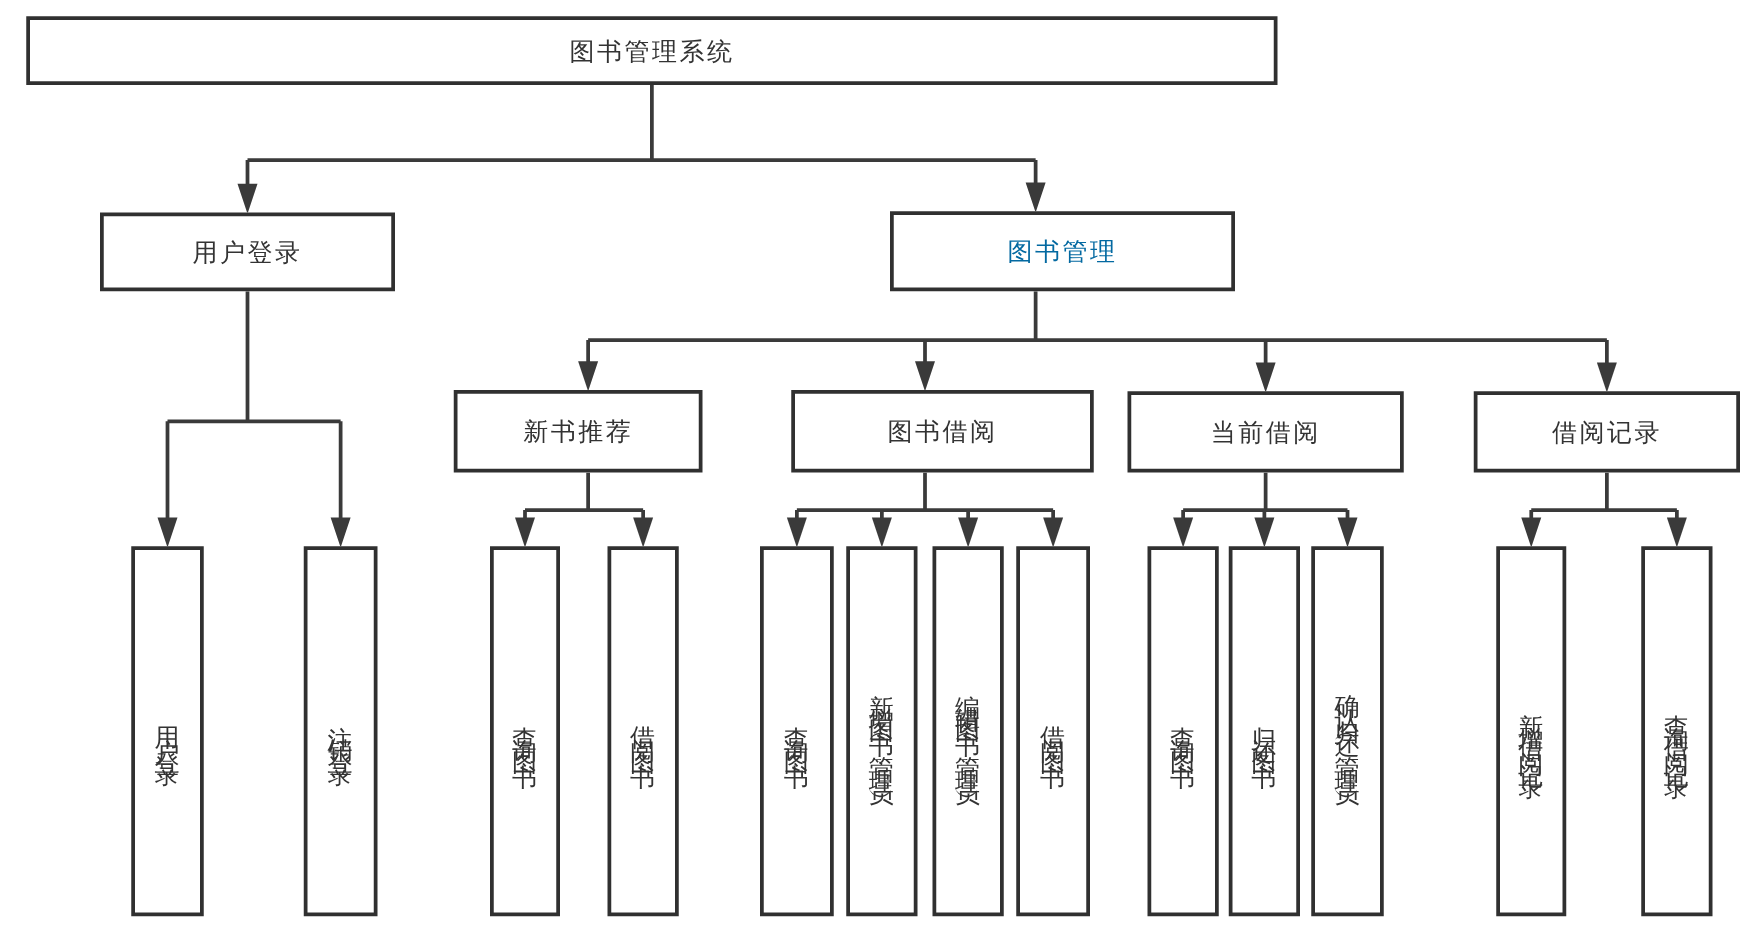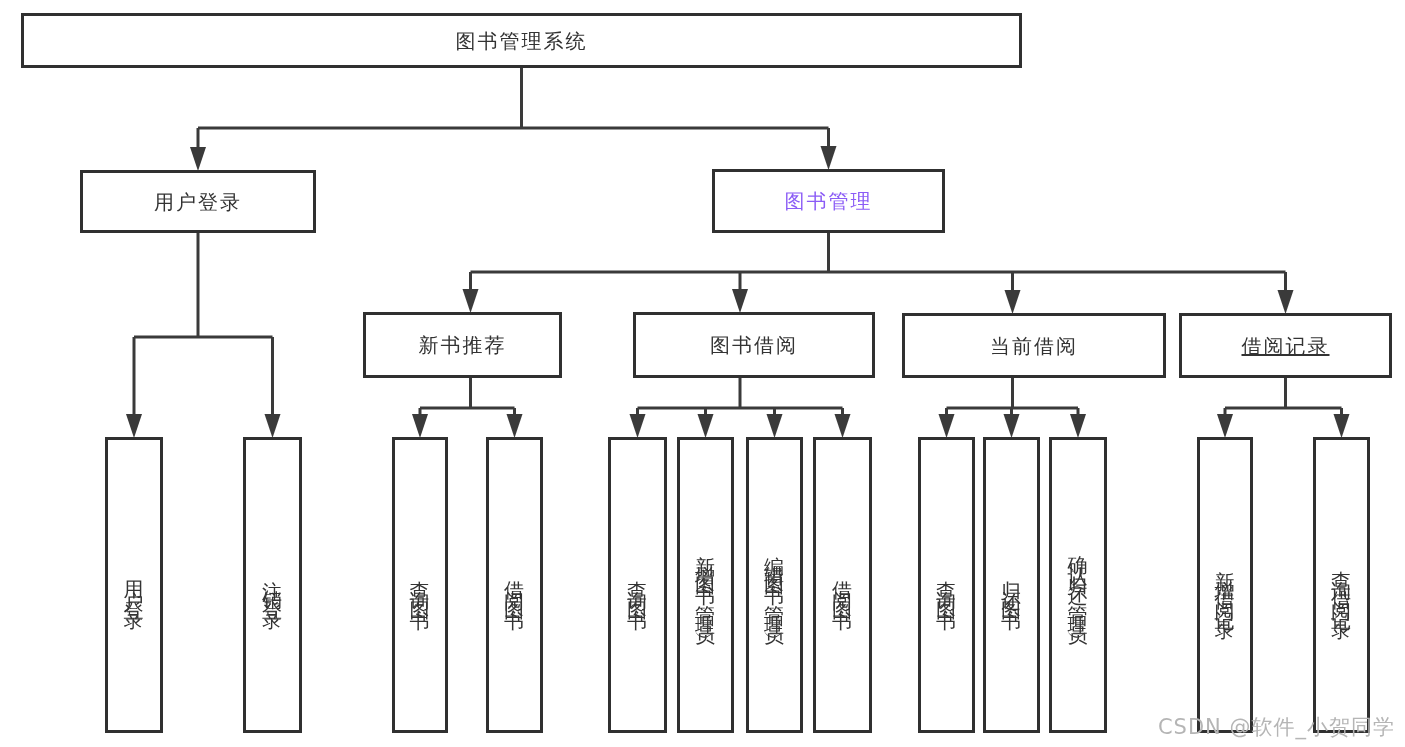--- a/index.html
+++ b/index.html
@@ -109,33 +109,32 @@
       <line x1="1285.5" y1="378" x2="1285.5" y2="408" stroke="#3a3a3a" stroke-width="3"></line>
       <line x1="1225" y1="408" x2="1341.5" y2="408" stroke="#3a3a3a" stroke-width="3"></line>
       <line x1="1225" y1="408" x2="1225" y2="419" stroke="#3a3a3a" stroke-width="3"></line>
       <polygon points="1217,414 1233,414 1225,438" fill="#3a3a3a"></polygon>
       <line x1="1341.5" y1="408" x2="1341.5" y2="419" stroke="#3a3a3a" stroke-width="3"></line>
       <polygon points="1333.5,414 1349.5,414 1341.5,438" fill="#3a3a3a"></polygon>
     </svg>
   <div id="nodes">
       <div class="node root" style="left: 21px; top: 13px; width: 1001px; height: 55px; border-color: rgb(48, 48, 48); color: rgb(51, 51, 51);">图书管理系统</div>
       <div class="node" style="left: 80px; top: 170px; width: 236px; height: 63px; border-color: rgb(48, 48, 48); color: rgb(51, 51, 51);">用户登录</div>
-      <div class="node" style="left: 712px; top: 169px; width: 233px; height: 64px; border-color: rgb(48, 48, 48); color: #8b5cf6;">图书管理</div>
+      <div class="node" style="left: 712px; top: 169px; width: 276px; height: 64px; border-color: rgb(48, 48, 48); color: #0369a1;">图书管理</div>
       <div class="node" style="left: 363px; top: 312px; width: 199px; height: 66px; border-color: rgb(48, 48, 48); color: rgb(51, 51, 51);">新书推荐</div>
       <div class="node" style="left: 633px; top: 312px; width: 242px; height: 66px; border-color: rgb(48, 48, 48); color: rgb(51, 51, 51);">图书借阅</div>
-      <div class="node" style="left: 902px; top: 313px; width: 264px; height: 65px; border-color: rgb(48, 48, 48); color: rgb(51, 51, 51);">当前借阅</div>
-      <div class="node" style="left: 1179px; top: 313px; width: 213px; height: 65px; border-color: rgb(48, 48, 48); color: rgb(51, 51, 51); text-decoration: underline;">借阅记录</div>
+      <div class="node" style="left: 902px; top: 313px; width: 221px; height: 65px; border-color: rgb(48, 48, 48); color: rgb(51, 51, 51);">当前借阅</div>
+      <div class="node" style="left: 1179px; top: 313px; width: 213px; height: 65px; border-color: rgb(48, 48, 48); color: rgb(51, 51, 51);">借阅记录</div>
       <div class="node vertical" style="left: 105px; top: 437px; width: 58px; height: 296px; border-color: rgb(48, 48, 48); color: rgb(51, 51, 51);">用户登录</div>
       <div class="node vertical" style="left: 243px; top: 437px; width: 59px; height: 296px; border-color: rgb(48, 48, 48); color: rgb(51, 51, 51);">注销登录</div>
       <div class="node vertical" style="left: 392px; top: 437px; width: 56px; height: 296px; border-color: rgb(48, 48, 48); color: rgb(51, 51, 51);">查询图书</div>
       <div class="node vertical" style="left: 486px; top: 437px; width: 57px; height: 296px; border-color: rgb(48, 48, 48); color: rgb(51, 51, 51);">借阅图书</div>
       <div class="node vertical" style="left: 608px; top: 437px; width: 59px; height: 296px; border-color: rgb(48, 48, 48); color: rgb(51, 51, 51);">查询图书</div>
       <div class="node vertical" style="left: 677px; top: 437px; width: 57px; height: 296px; border-color: rgb(48, 48, 48); color: rgb(51, 51, 51);">新增图书（管理员）</div>
       <div class="node vertical" style="left: 746px; top: 437px; width: 57px; height: 296px; border-color: rgb(48, 48, 48); color: rgb(51, 51, 51);">编辑图书（管理员）</div>
       <div class="node vertical" style="left: 813px; top: 437px; width: 59px; height: 296px; border-color: rgb(48, 48, 48); color: rgb(51, 51, 51);">借阅图书</div>
       <div class="node vertical" style="left: 918px; top: 437px; width: 57px; height: 296px; border-color: rgb(48, 48, 48); color: rgb(51, 51, 51);">查询图书</div>
       <div class="node vertical" style="left: 983px; top: 437px; width: 57px; height: 296px; border-color: rgb(48, 48, 48); color: rgb(51, 51, 51);">归还图书</div>
       <div class="node vertical" style="left: 1049px; top: 437px; width: 58px; height: 296px; border-color: rgb(48, 48, 48); color: rgb(51, 51, 51);">确认归还（管理员）</div>
       <div class="node vertical" style="left: 1197px; top: 437px; width: 56px; height: 296px; border-color: rgb(48, 48, 48); color: rgb(51, 51, 51);">新增借阅记录</div>
       <div class="node vertical" style="left: 1313px; top: 437px; width: 57px; height: 296px; border-color: rgb(48, 48, 48); color: rgb(51, 51, 51);">查询借阅记录</div>
     </div>
-  <div class="watermark">CSDN @软件_小贺同学</div>
 </div>
 
 </body></html>

